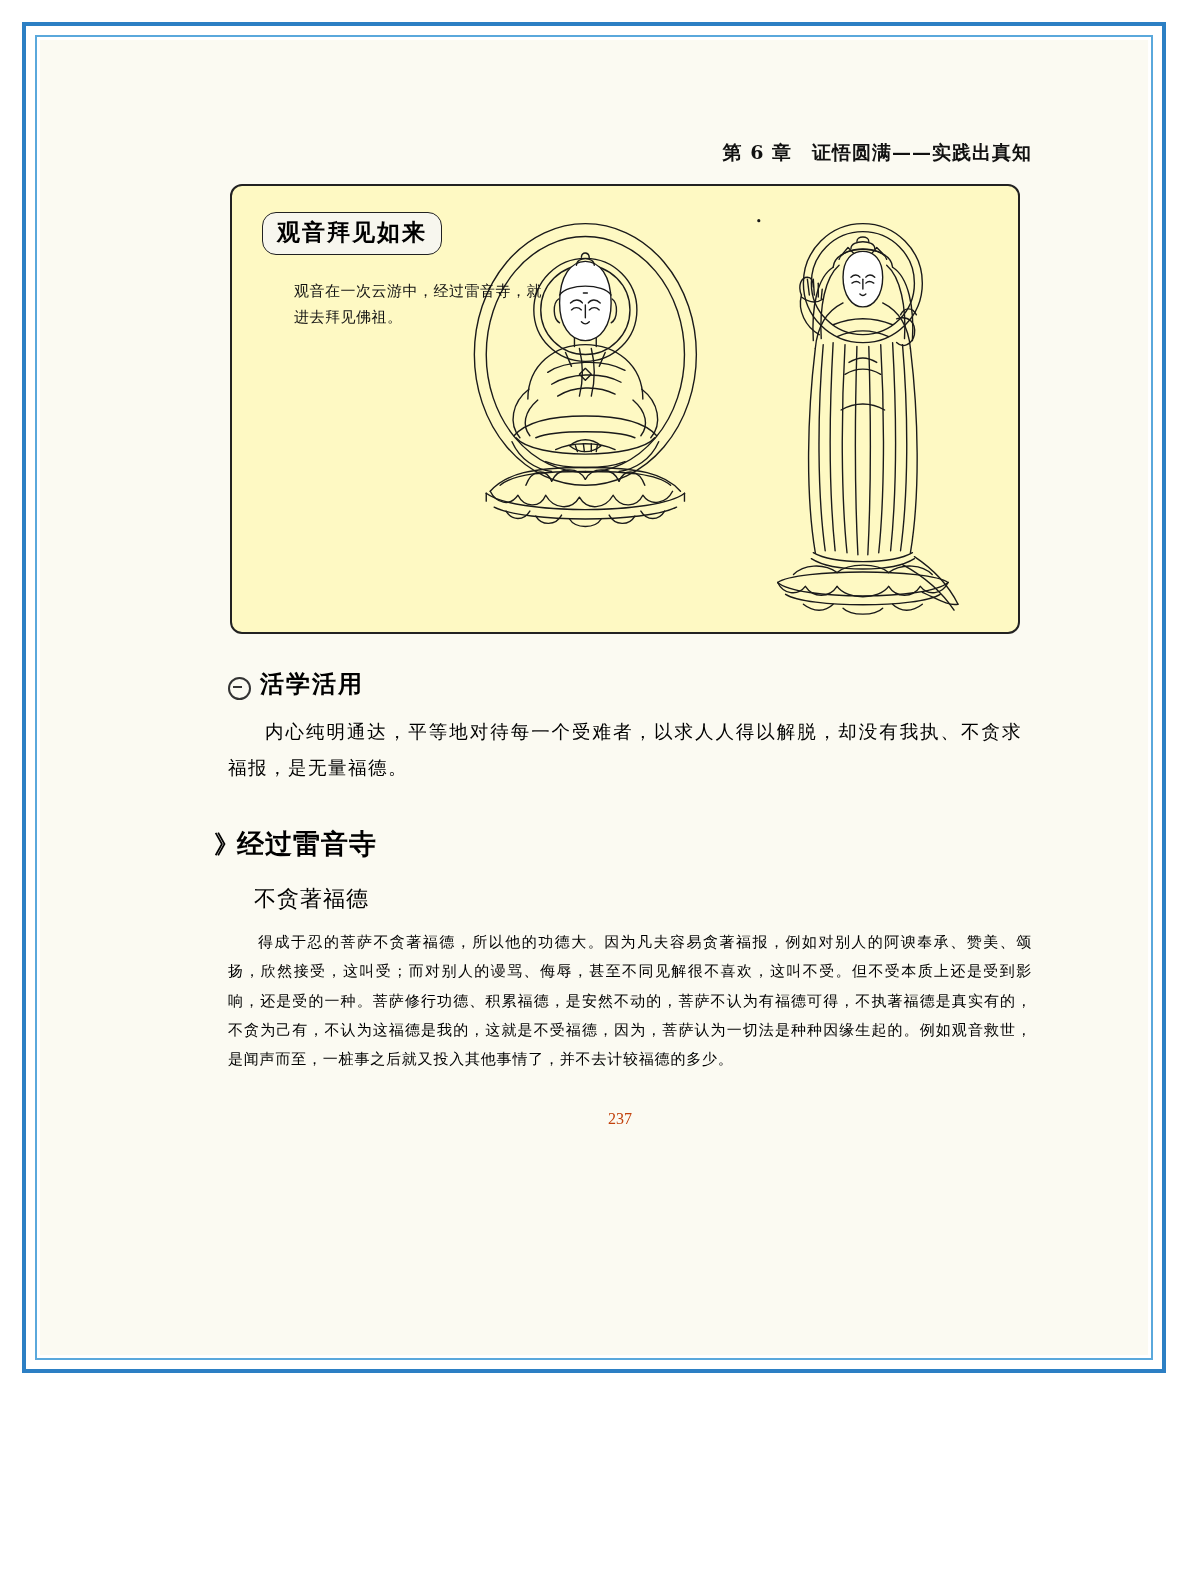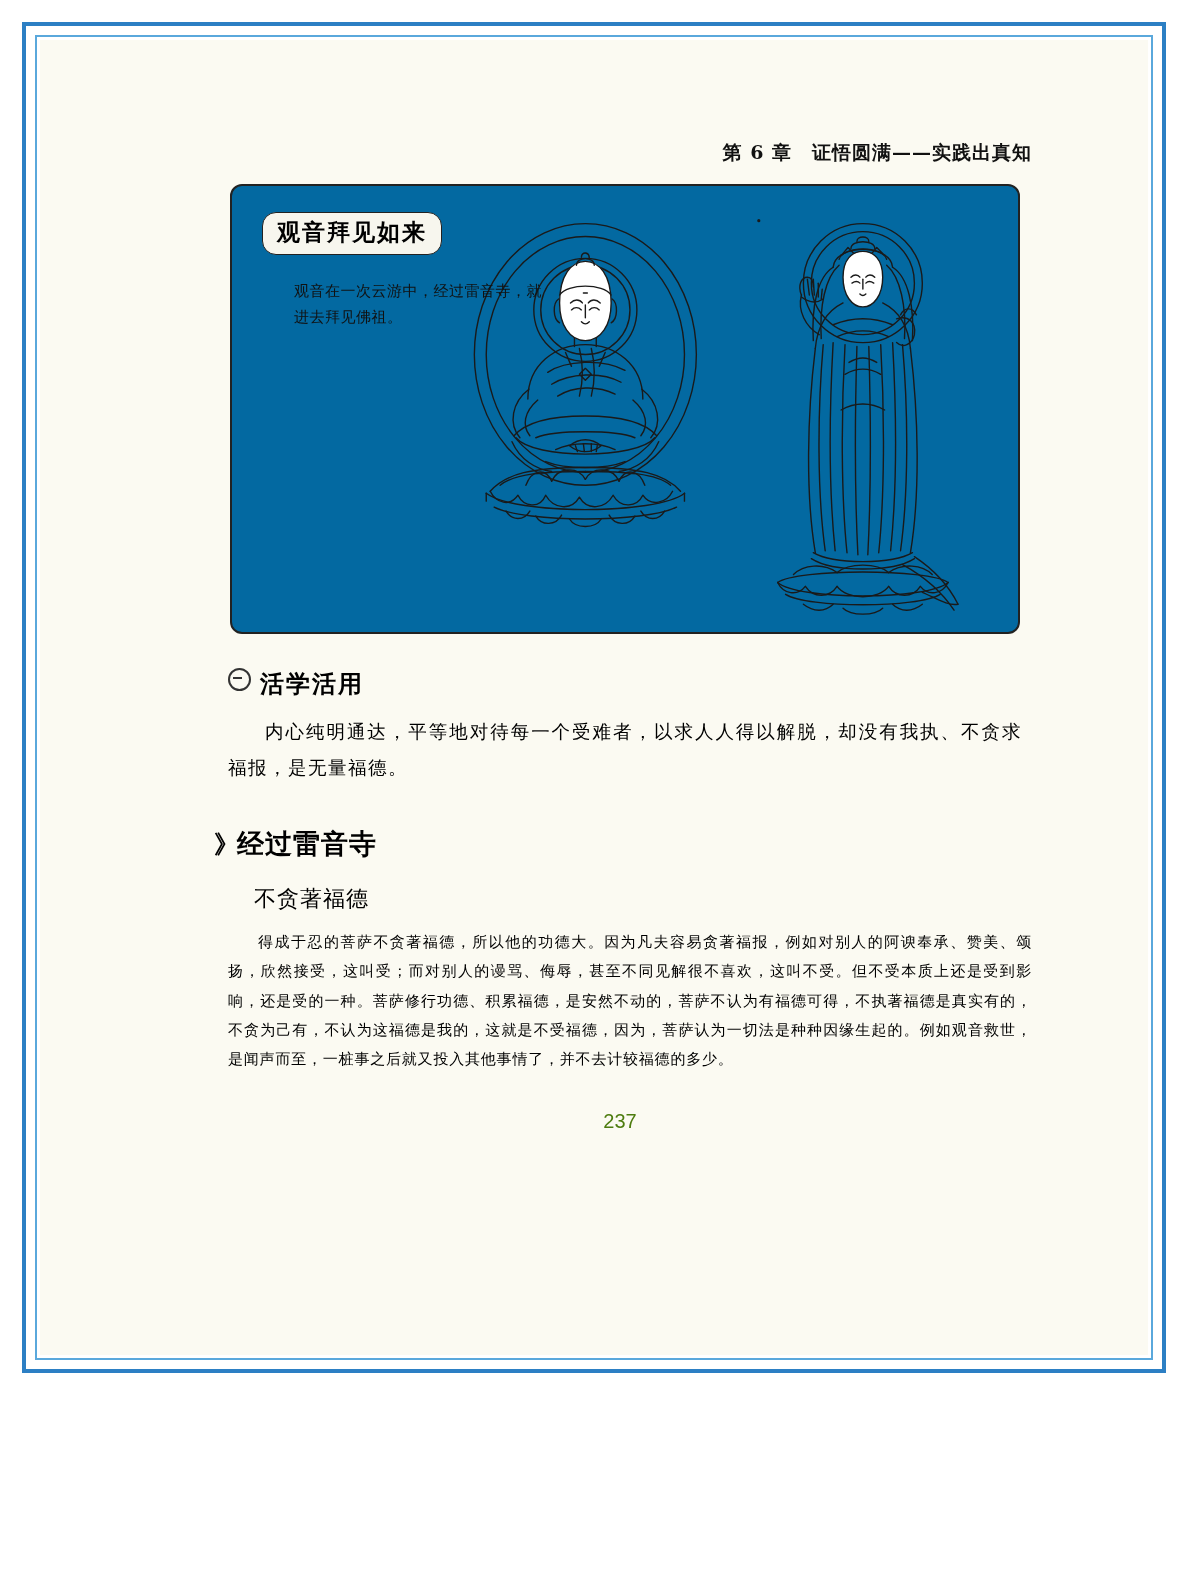--- a/index.html
+++ b/index.html
@@ -67,21 +67,21 @@
   }
 
   
   .illus-panel {
     position: relative;
     margin: 0 0 0 40px;
     width: 790px;
     height: 450px;
     border: 2px solid #222;
     border-radius: 12px;
-    background: #0369a1;
+    background: #fef9c3;
     box-sizing: border-box;
     overflow: hidden;
   }
   .illus-title {
     position: absolute;
     left: 30px;
     top: 26px;
     padding: 4px 14px 6px 14px;
     border: 1.5px solid #222;
     border-radius: 14px;
@@ -127,21 +127,21 @@
     margin-top: 2px;
   }
 
   
   .sec-apply {
     margin-top: 34px;
     padding-left: 38px;
   }
   .sec-apply-head {
     display: flex;
-    align-items: flex-start;
+    align-items: flex-end;
     font-size: 24px;
     font-weight: bold;
     letter-spacing: 2px;
     font-family: "DejaVu Serif", "Liberation Serif", serif;
   }
   .bullet-circle {
     display: inline-block;
     width: 19px;
     height: 19px;
     border: 2px solid #333;
@@ -203,23 +203,23 @@
   .sec-link-body p.para {
     font-size: 15px;
     line-height: 1.95;
     letter-spacing: 0.8px;
     font-family: "DejaVu Sans", "Liberation Sans", sans-serif;
   }
 
   .page-number {
     margin-top: 36px;
     text-align: center;
-    font-size: 20px;
-    font-family: Liberation Sans, sans-serif;
-    color: #4d7c0f;
+    font-size: 16px;
+    font-family: Liberation Serif, serif;
+    color: #c2410c;
   }
 </style>
 </head>
 <body>
 
 <div class="page">
 
   <div class="border-outer"></div>
   <div class="border-inner"></div>
 

